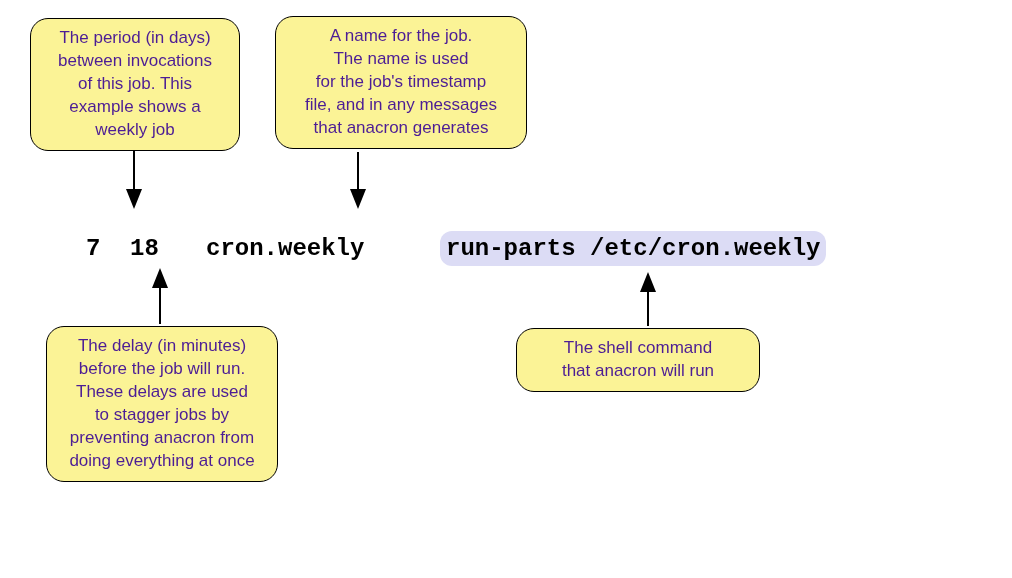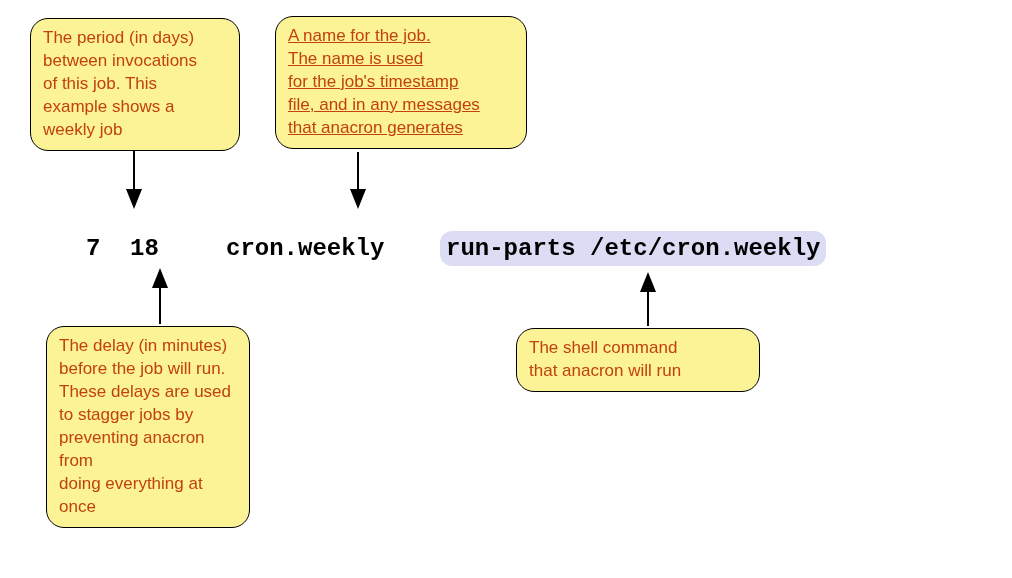--- a/index.html
+++ b/index.html
@@ -9,24 +9,24 @@
       background: #ffffff;
       position: relative;
       font-family: Arial, Helvetica, sans-serif;
     }
     .callout {
       position: absolute;
       background: #fbf396;
       border: 1.5px solid #000;
       border-radius: 18px;
       padding: 8px 12px;
-      text-align: left;
+      text-align: center;
       font-size: 17px;
       line-height: 1.35;
-      color: #c2410c;
+      color: #4c1d95;
     }
     .code-line {
       position: absolute;
       font-family: "Courier New", Courier, monospace;
       font-weight: bold;
       font-size: 24px;
       color: #000;
       white-space: pre;
     }
     .code-hl {
@@ -39,30 +39,30 @@
       pointer-events: none;
     }
   </style>
 </head>
 <body>
 
 <div class="callout" style="left:30px; top:18px; width:210px;">
   <span>The period (in days)<br>between invocations<br>of this job. This<br>example shows a<br>weekly job</span>
 </div>
 
-<div class="callout" style="left:275px; top:16px; width:252px;text-decoration:underline;">
+<div class="callout" style="left:275px; top:16px; width:252px;">
   <span>A name for the job.<br>The name is used<br>for the job's timestamp<br>file, and in any messages<br>that anacron generates</span>
 </div>
 
 <div class="code-line" style="left:86px; top:235px;"><span>7</span></div>
 <div class="code-line" style="left:130px; top:235px;"><span>18</span></div>
-<div class="code-line" style="left:206px; top:235px;margin-left:20px;"><span>cron.weekly</span></div>
+<div class="code-line" style="left:206px; top:235px;"><span>cron.weekly</span></div>
 <div class="code-line code-hl" style="left:440px; top:231px;"><span>run-parts /etc/cron.weekly</span></div>
 
-<div class="callout" style="left:46px; top:326px; width:204px;">
+<div class="callout" style="left:46px; top:326px; width:232px;">
   <span>The delay (in minutes)<br>before the job will run.<br>These delays are used<br>to stagger jobs by<br>preventing anacron from<br>doing everything at once</span>
 </div>
 
 <div class="callout" style="left:516px; top:328px; width:244px;">
   <span>The shell command<br>that anacron will run</span>
 </div>
 
 <svg class="arrow" width="1012" height="578" style="left:0;top:0;">
   <defs>
     <marker id="arrowhead" markerWidth="10" markerHeight="8" refX="8" refY="4" orient="auto">

